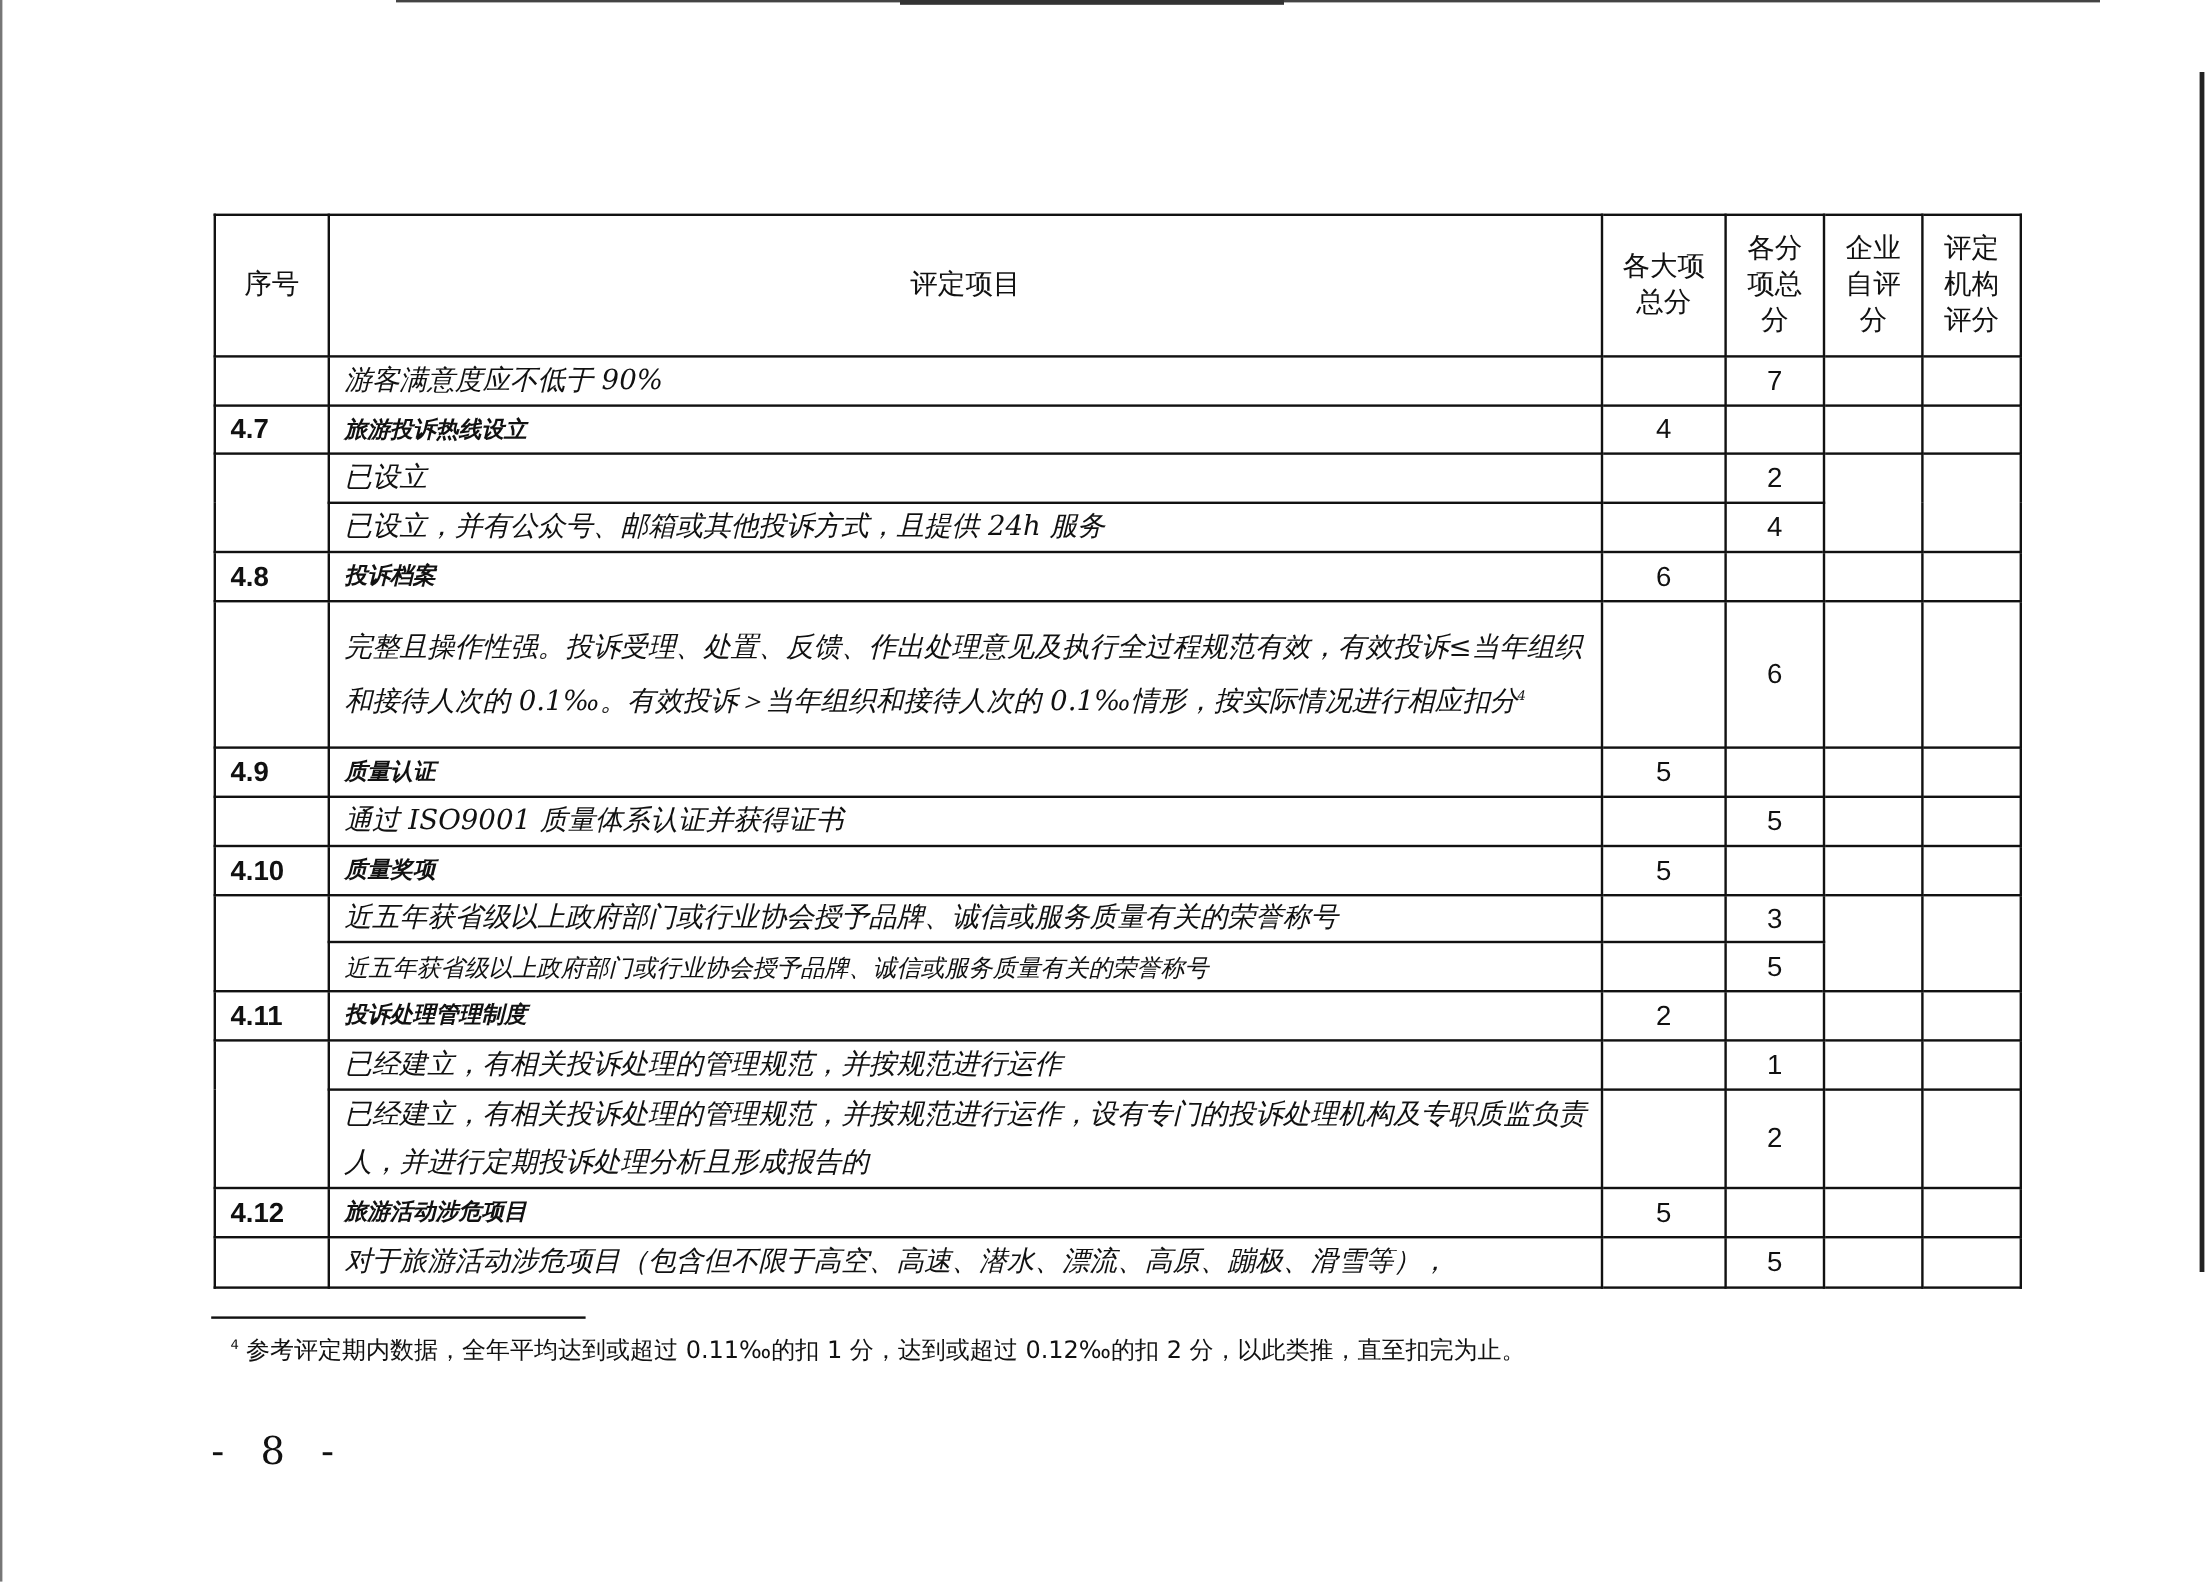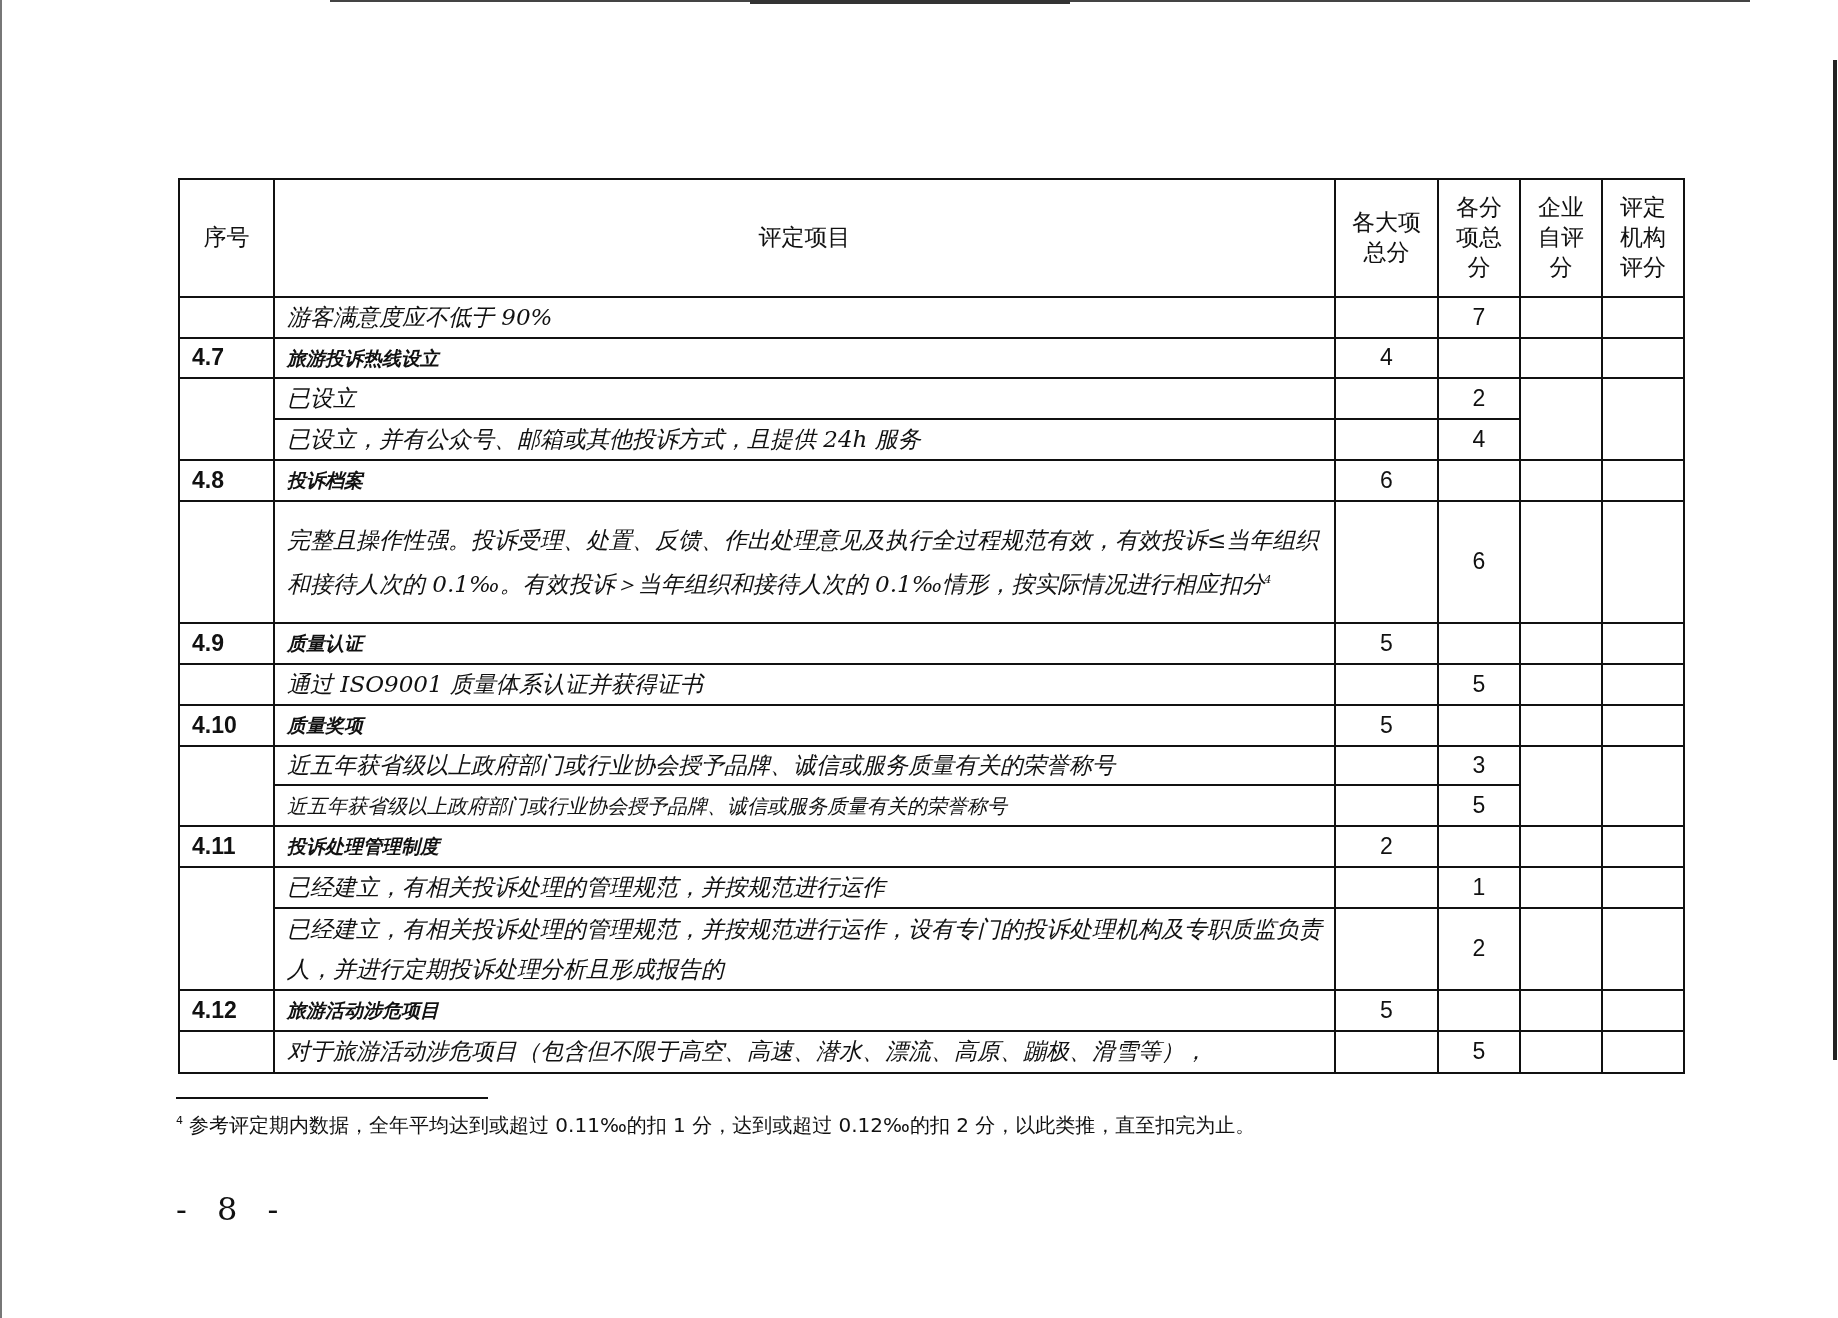--- a/index.html
+++ b/index.html
@@ -25,21 +25,21 @@
   th { font-weight: normal; text-align: center; }
   .hdr th { height: 116px; font-family: "DejaVu Sans", "Liberation Sans", sans-serif; font-size: 25px; line-height: 36px; }
   .num { text-align: left; padding-left: 12px !important; font-family: "Liberation Sans", "DejaVu Sans", sans-serif; font-weight: bold; font-size: 22px; }
   .item { text-align: left; padding-left: 12px !important; padding-right: 8px !important; font-style: italic; }
   .item.bold { font-weight: bold; font-family: "DejaVu Sans", "Liberation Sans", sans-serif; font-size: 19px; }
   .item.small { font-size: 20px; }
   .item.para { line-height: 40px; margin-top: 44px; }
   .score { text-align: center; font-family: "Liberation Sans", "DejaVu Sans", sans-serif; font-size: 22px; }
 
   .fn-rule { position: absolute; left: 176px; top: 1097px; width: 312px; height: 2px; background: #111; }
-  .footnote { position: absolute; left: 176px; top: 1112px; font-size: 20px; font-family: "DejaVu Sans", "Liberation Sans", sans-serif; white-space: nowrap; }
+  .footnote { position: absolute; left: 192px; top: 1112px; font-size: 20px; font-family: "DejaVu Sans", "Liberation Sans", sans-serif; white-space: nowrap; }
   .footnote sup { font-size: 11px; margin-right: 6px; }
   .pageno { position: absolute; left: 176px; top: 1190px; font-size: 32px; letter-spacing: 10px; }
 </style>
 </head>
 <body>
 
 <div class="scan-left"></div>
 <div class="scan-top"></div>
 <div class="scan-top2"></div>
 <div class="scan-right"></div>

